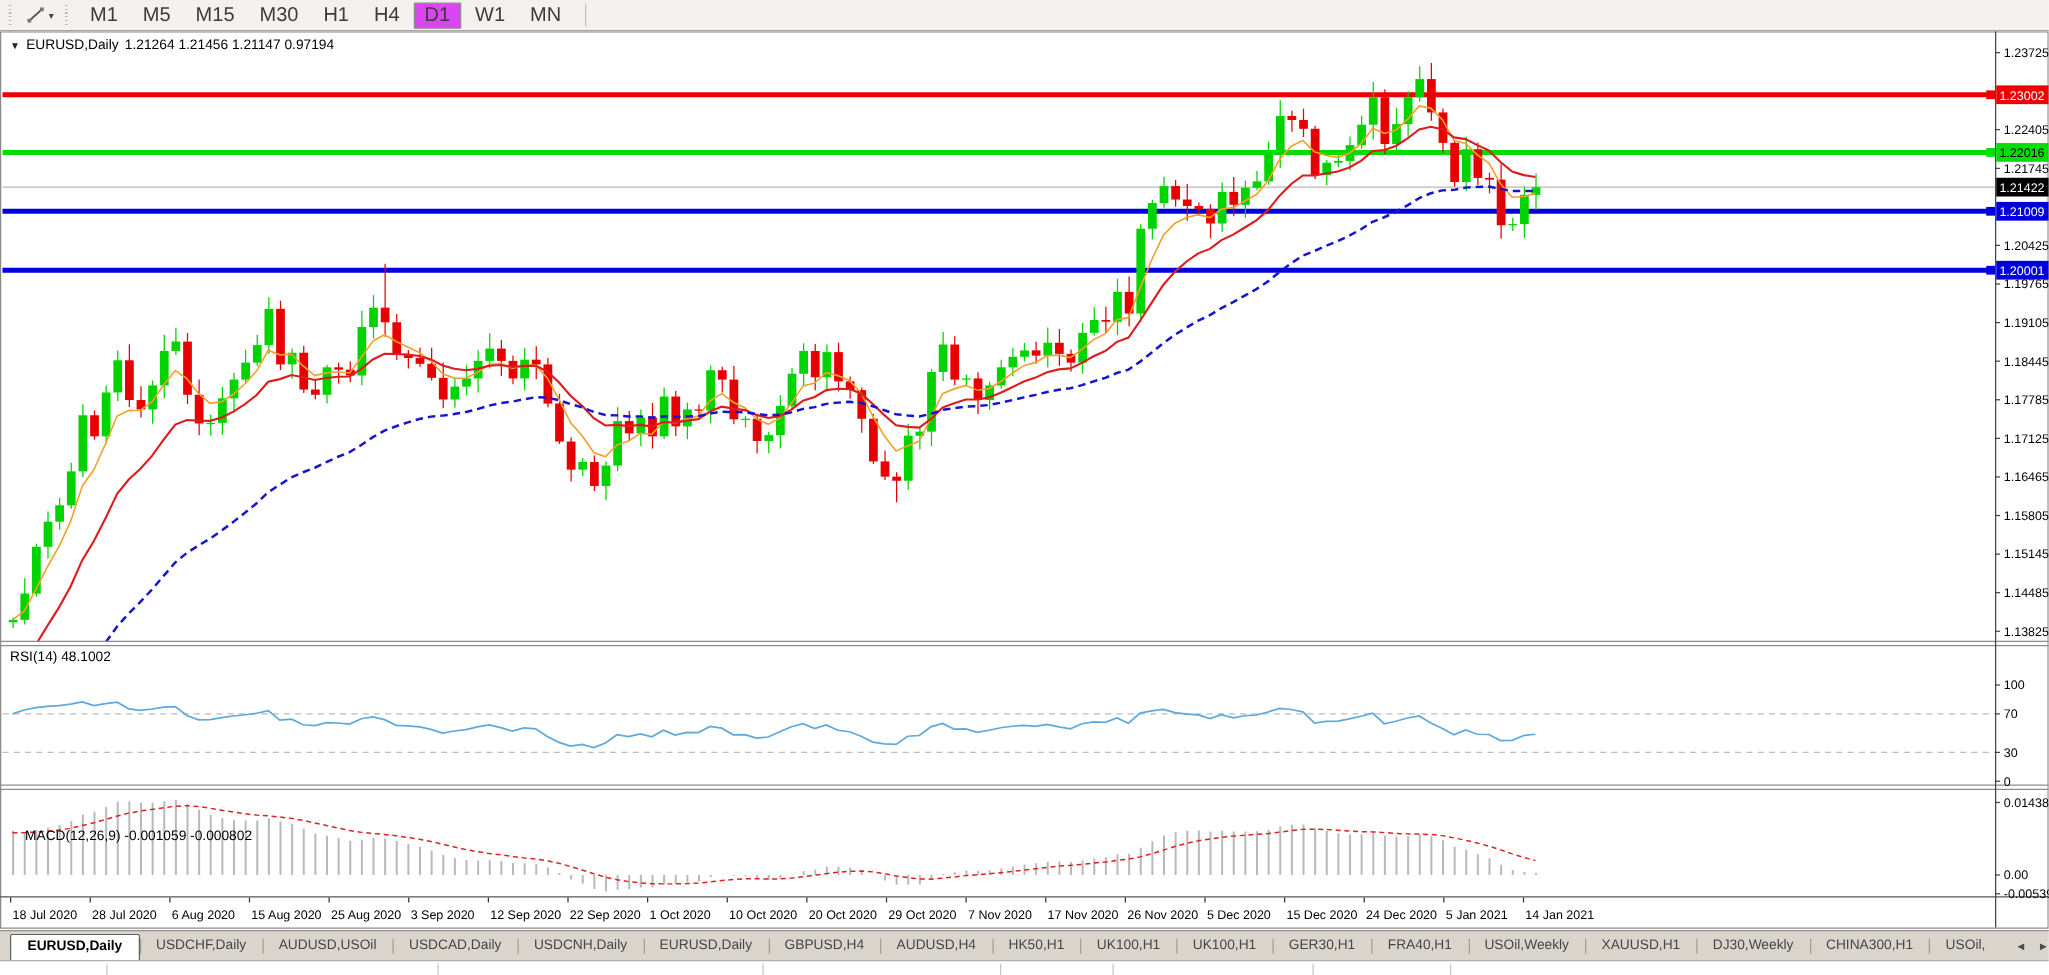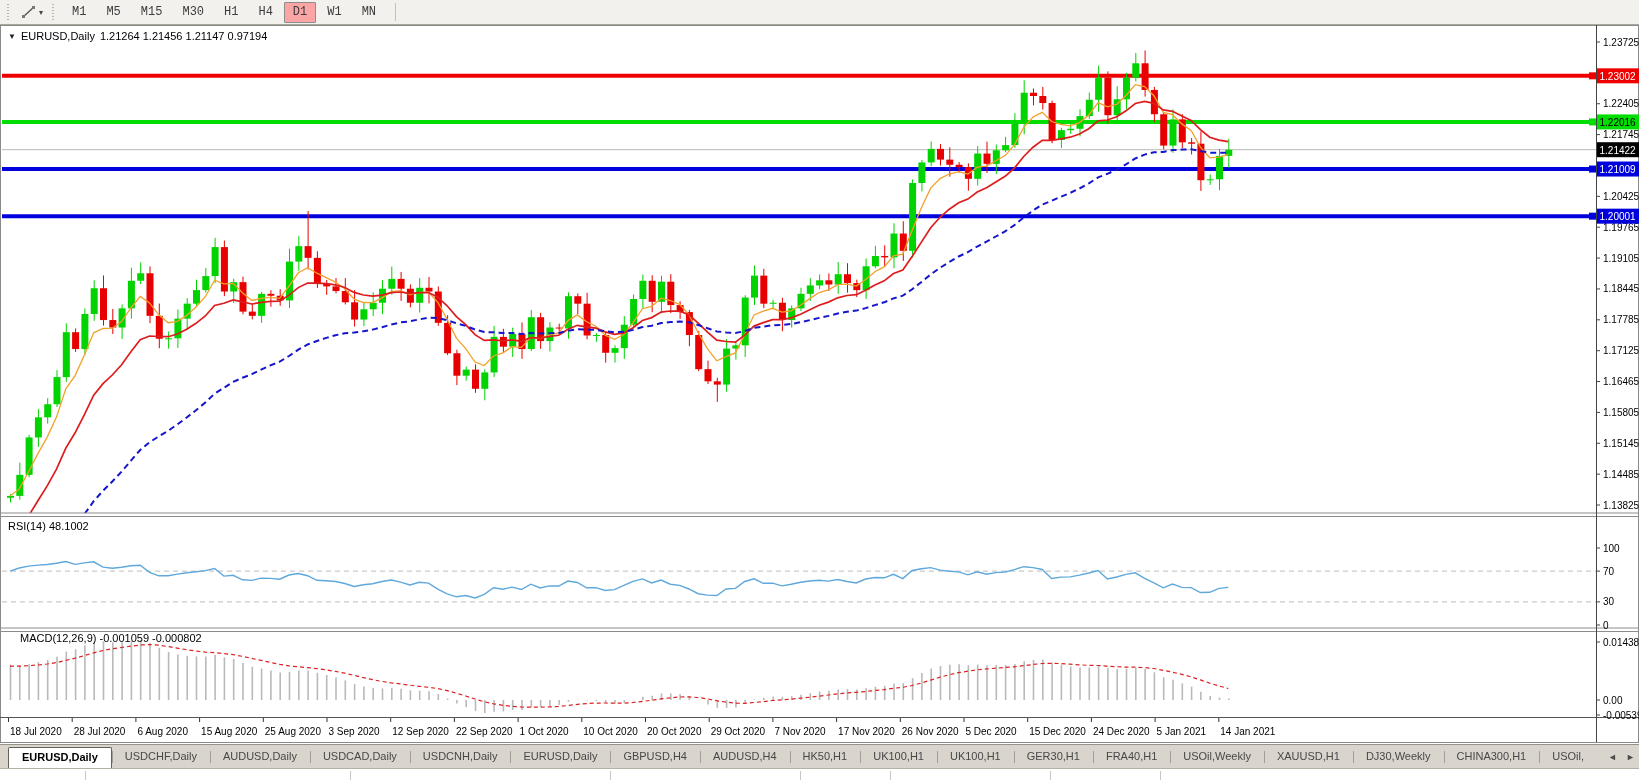--- a/index.html
+++ b/index.html
@@ -13,39 +13,39 @@
     position:absolute; top:0; left:0; width:1639px; height:25px;
     background:#f3f1ee; border-bottom:1px solid #a9a69e;
     display:flex; align-items:center; padding-left:2px;
   }
   .grip { width:5px; height:16px; margin:0 5px;
     background-image:repeating-linear-gradient(#b8b4ac 0 1px, transparent 1px 3px);
     background-size:2px 100%; background-repeat:repeat-y; background-position:0 0, 3px 0; }
   .tool-btn { display:flex; align-items:center; padding:2px 3px; margin:0 1px; }
   .caret { font-size:8px; color:#444; margin-left:2px; }
   .tf-btn {
-    font-size:12px; color:#3c3c3c; padding:3px 8px; margin:0 1px;
-    border:1px solid transparent; line-height:13px;font-family:Liberation Mono, monospace;
-  }
-  .tf-btn.active { background:#fca5a5; border:1px solid #8d8d8d; border-radius:1px; }
+    font-size:16px; color:#3c3c3c; padding:3px 8px; margin:0 1px;
+    border:1px solid transparent; line-height:13px;
+  }
+  .tf-btn.active { background:#d946ef; border:1px solid #8d8d8d; border-radius:1px; }
   .tb-sep { width:1px; height:18px; background:#c6c2ba; margin:0 9px; }
   
   .chart-area {
     position:absolute; top:25px; left:0; width:1639px; height:719px; background:#fff;
   }
   .chart-area svg { position:absolute; top:0; left:0; }
   svg text { font-family:"Liberation Sans", sans-serif; }
   .chart-title {
     position:absolute; top:5px; left:8px; font-size:11px; color:#000;
     display:flex; align-items:center; gap:5px; z-index:5; background:transparent;
   }
   .collapse-tri { font-size:8px; color:#222; }
   .pane-label { position:absolute; left:8px; font-size:11px; color:#000; z-index:5;text-align:center; }
   .rsi-label-pos  { top:495px; }
-  .macd-label-pos { top:607px;padding-left:12px; }
+  .macd-label-pos { top:638px;padding-left:12px; }
   
   .tabbar {
     position:absolute; top:744px; left:0; width:1639px; height:24px;
     background:#d9d5cd; border-top:1px solid #96928a;
     display:flex; align-items:stretch; padding-left:8px; overflow:hidden;
   }
   .tab {
     font-size:11px; color:#474747; padding:5px 13px 0 13px; position:relative;
     white-space:nowrap; flex:0 0 auto;
   }
@@ -641,21 +641,21 @@
   <div class="pane-label macd-label-pos">
     <span>MACD(12,26,9)</span>
     <span>-0.001059 -0.000802</span>
   </div>
 </div>
 
 <div class="tabbar">
   <div id="tabs" style="display:flex;align-items:stretch;">
       <div class="tab active">EURUSD,Daily</div>
       <div class="tab">USDCHF,Daily</div>
-      <div class="tab">AUDUSD,Daily</div>
+      <div class="tab">AUDUSD,USOil</div>
       <div class="tab">USDCAD,Daily</div>
       <div class="tab">USDCNH,Daily</div>
       <div class="tab">EURUSD,Daily</div>
       <div class="tab">GBPUSD,H4</div>
       <div class="tab">AUDUSD,H4</div>
       <div class="tab">HK50,H1</div>
       <div class="tab">UK100,H1</div>
       <div class="tab">UK100,H1</div>
       <div class="tab">GER30,H1</div>
       <div class="tab">FRA40,H1</div>

